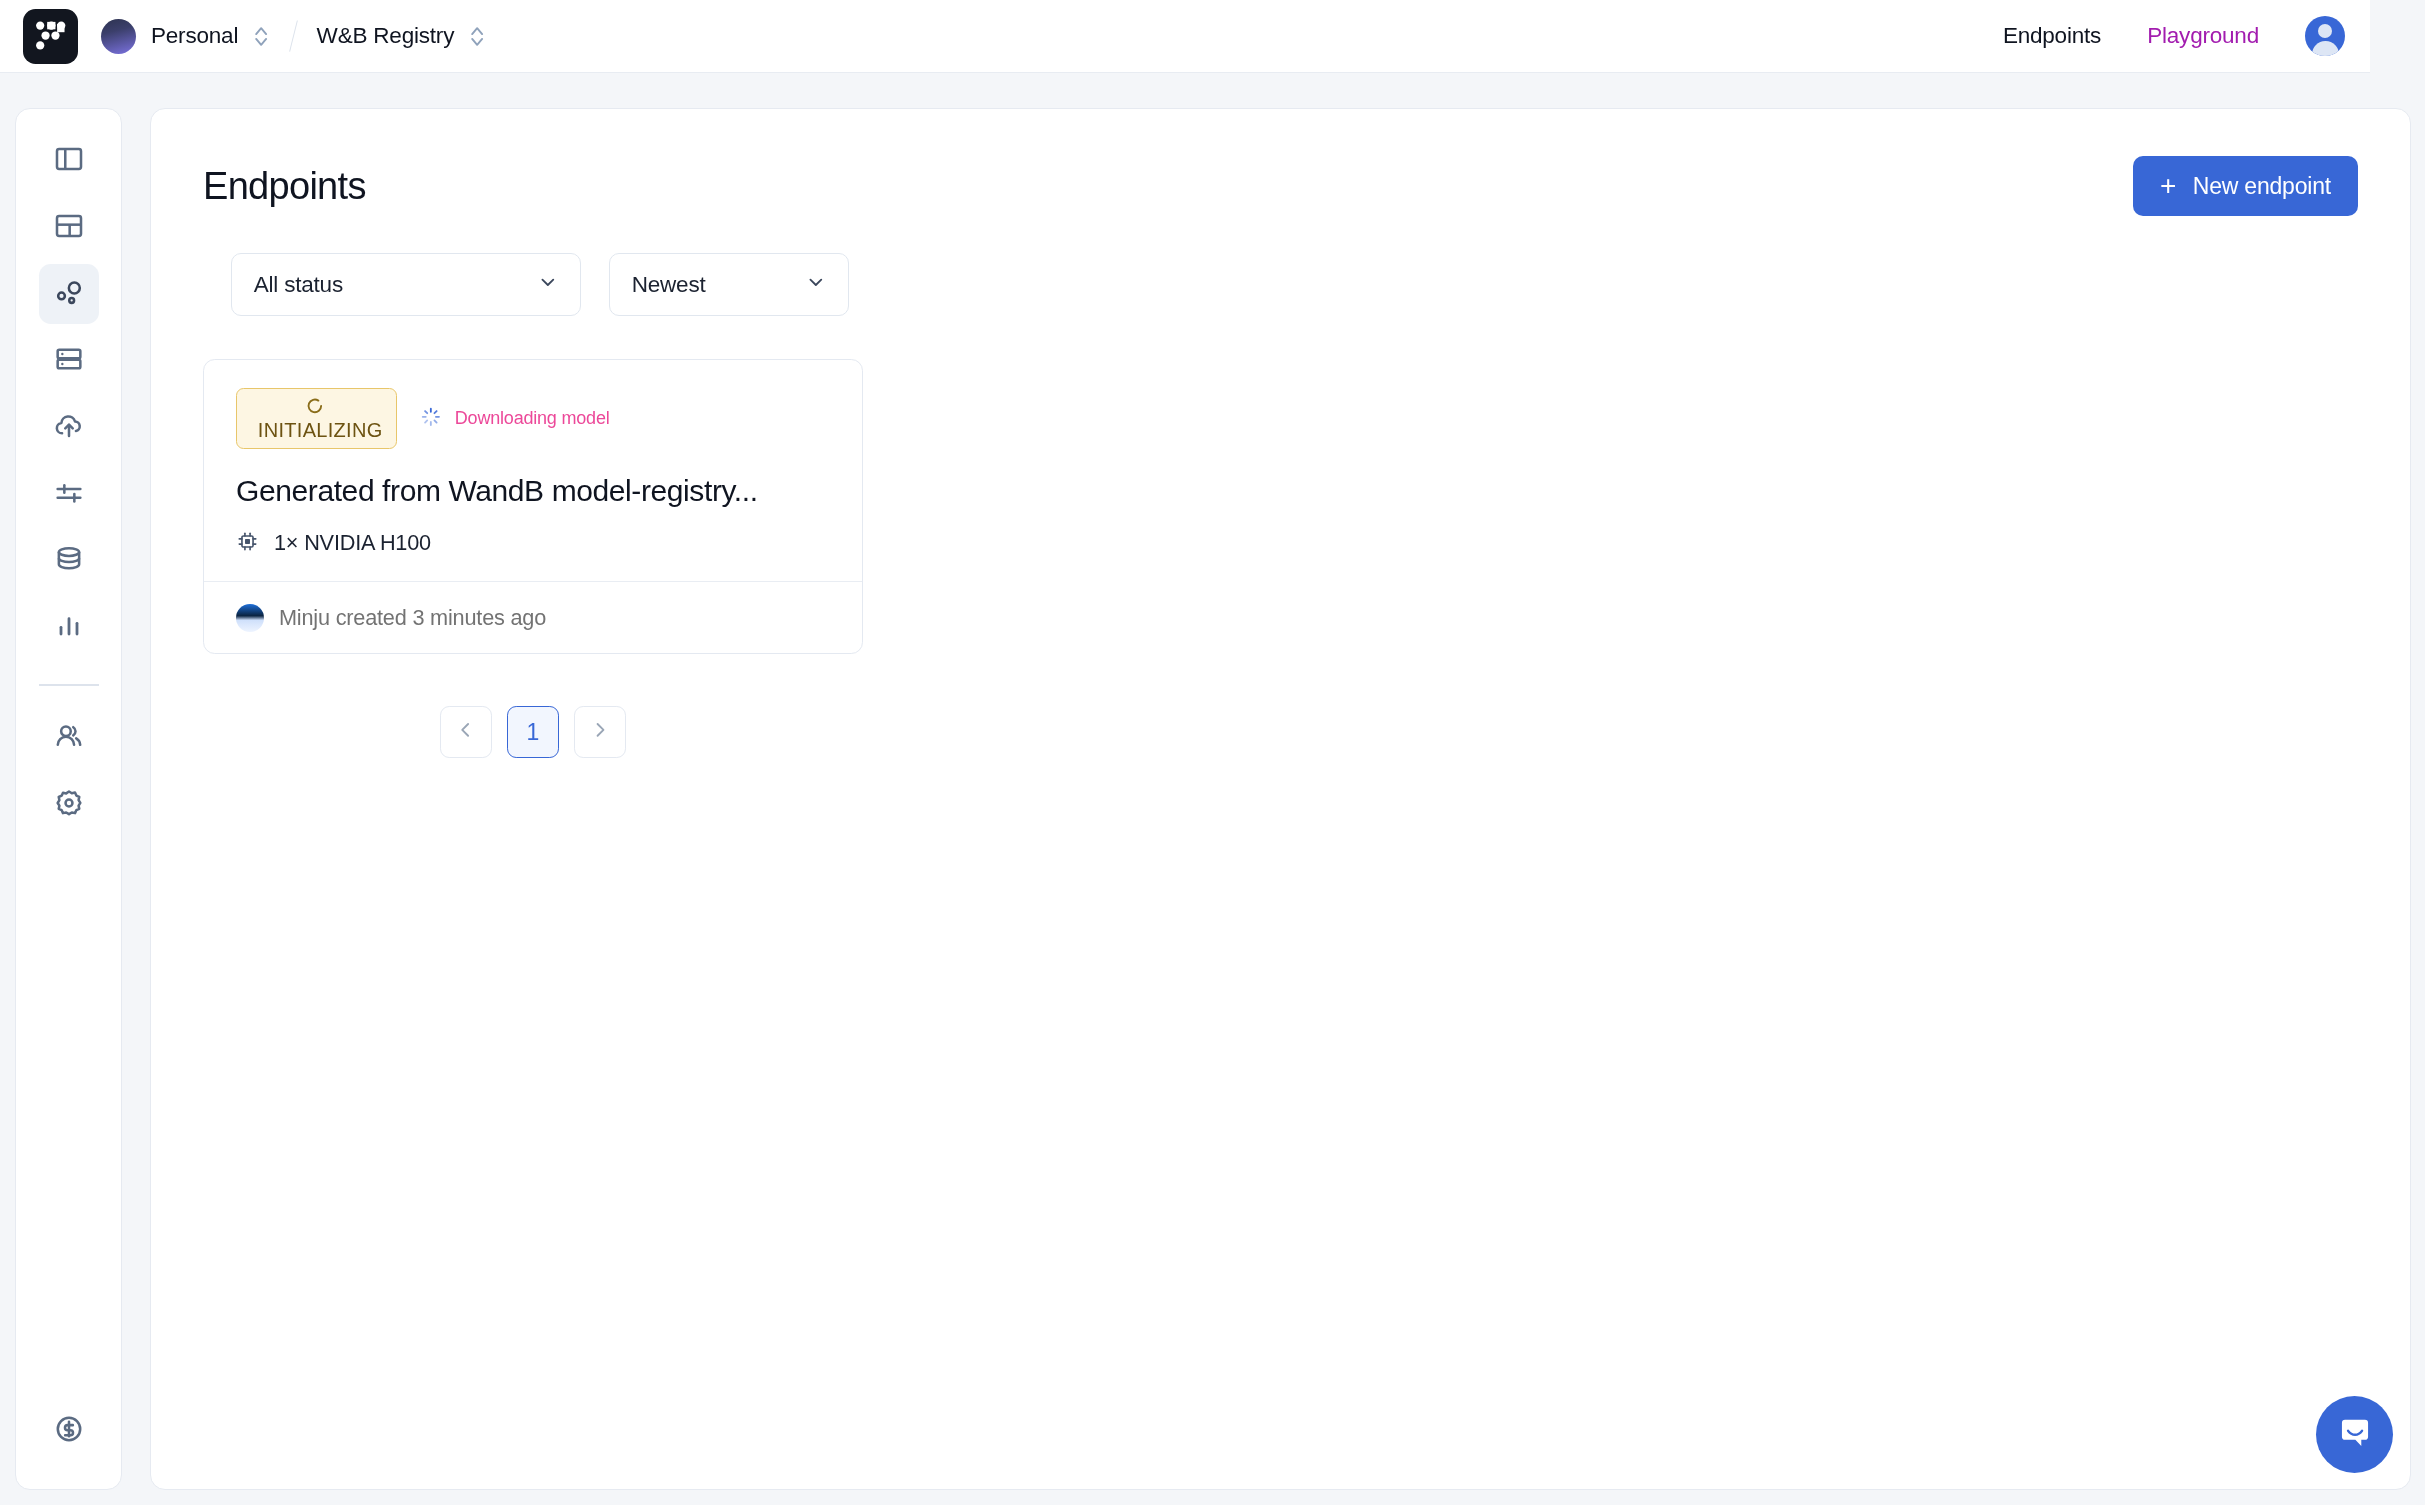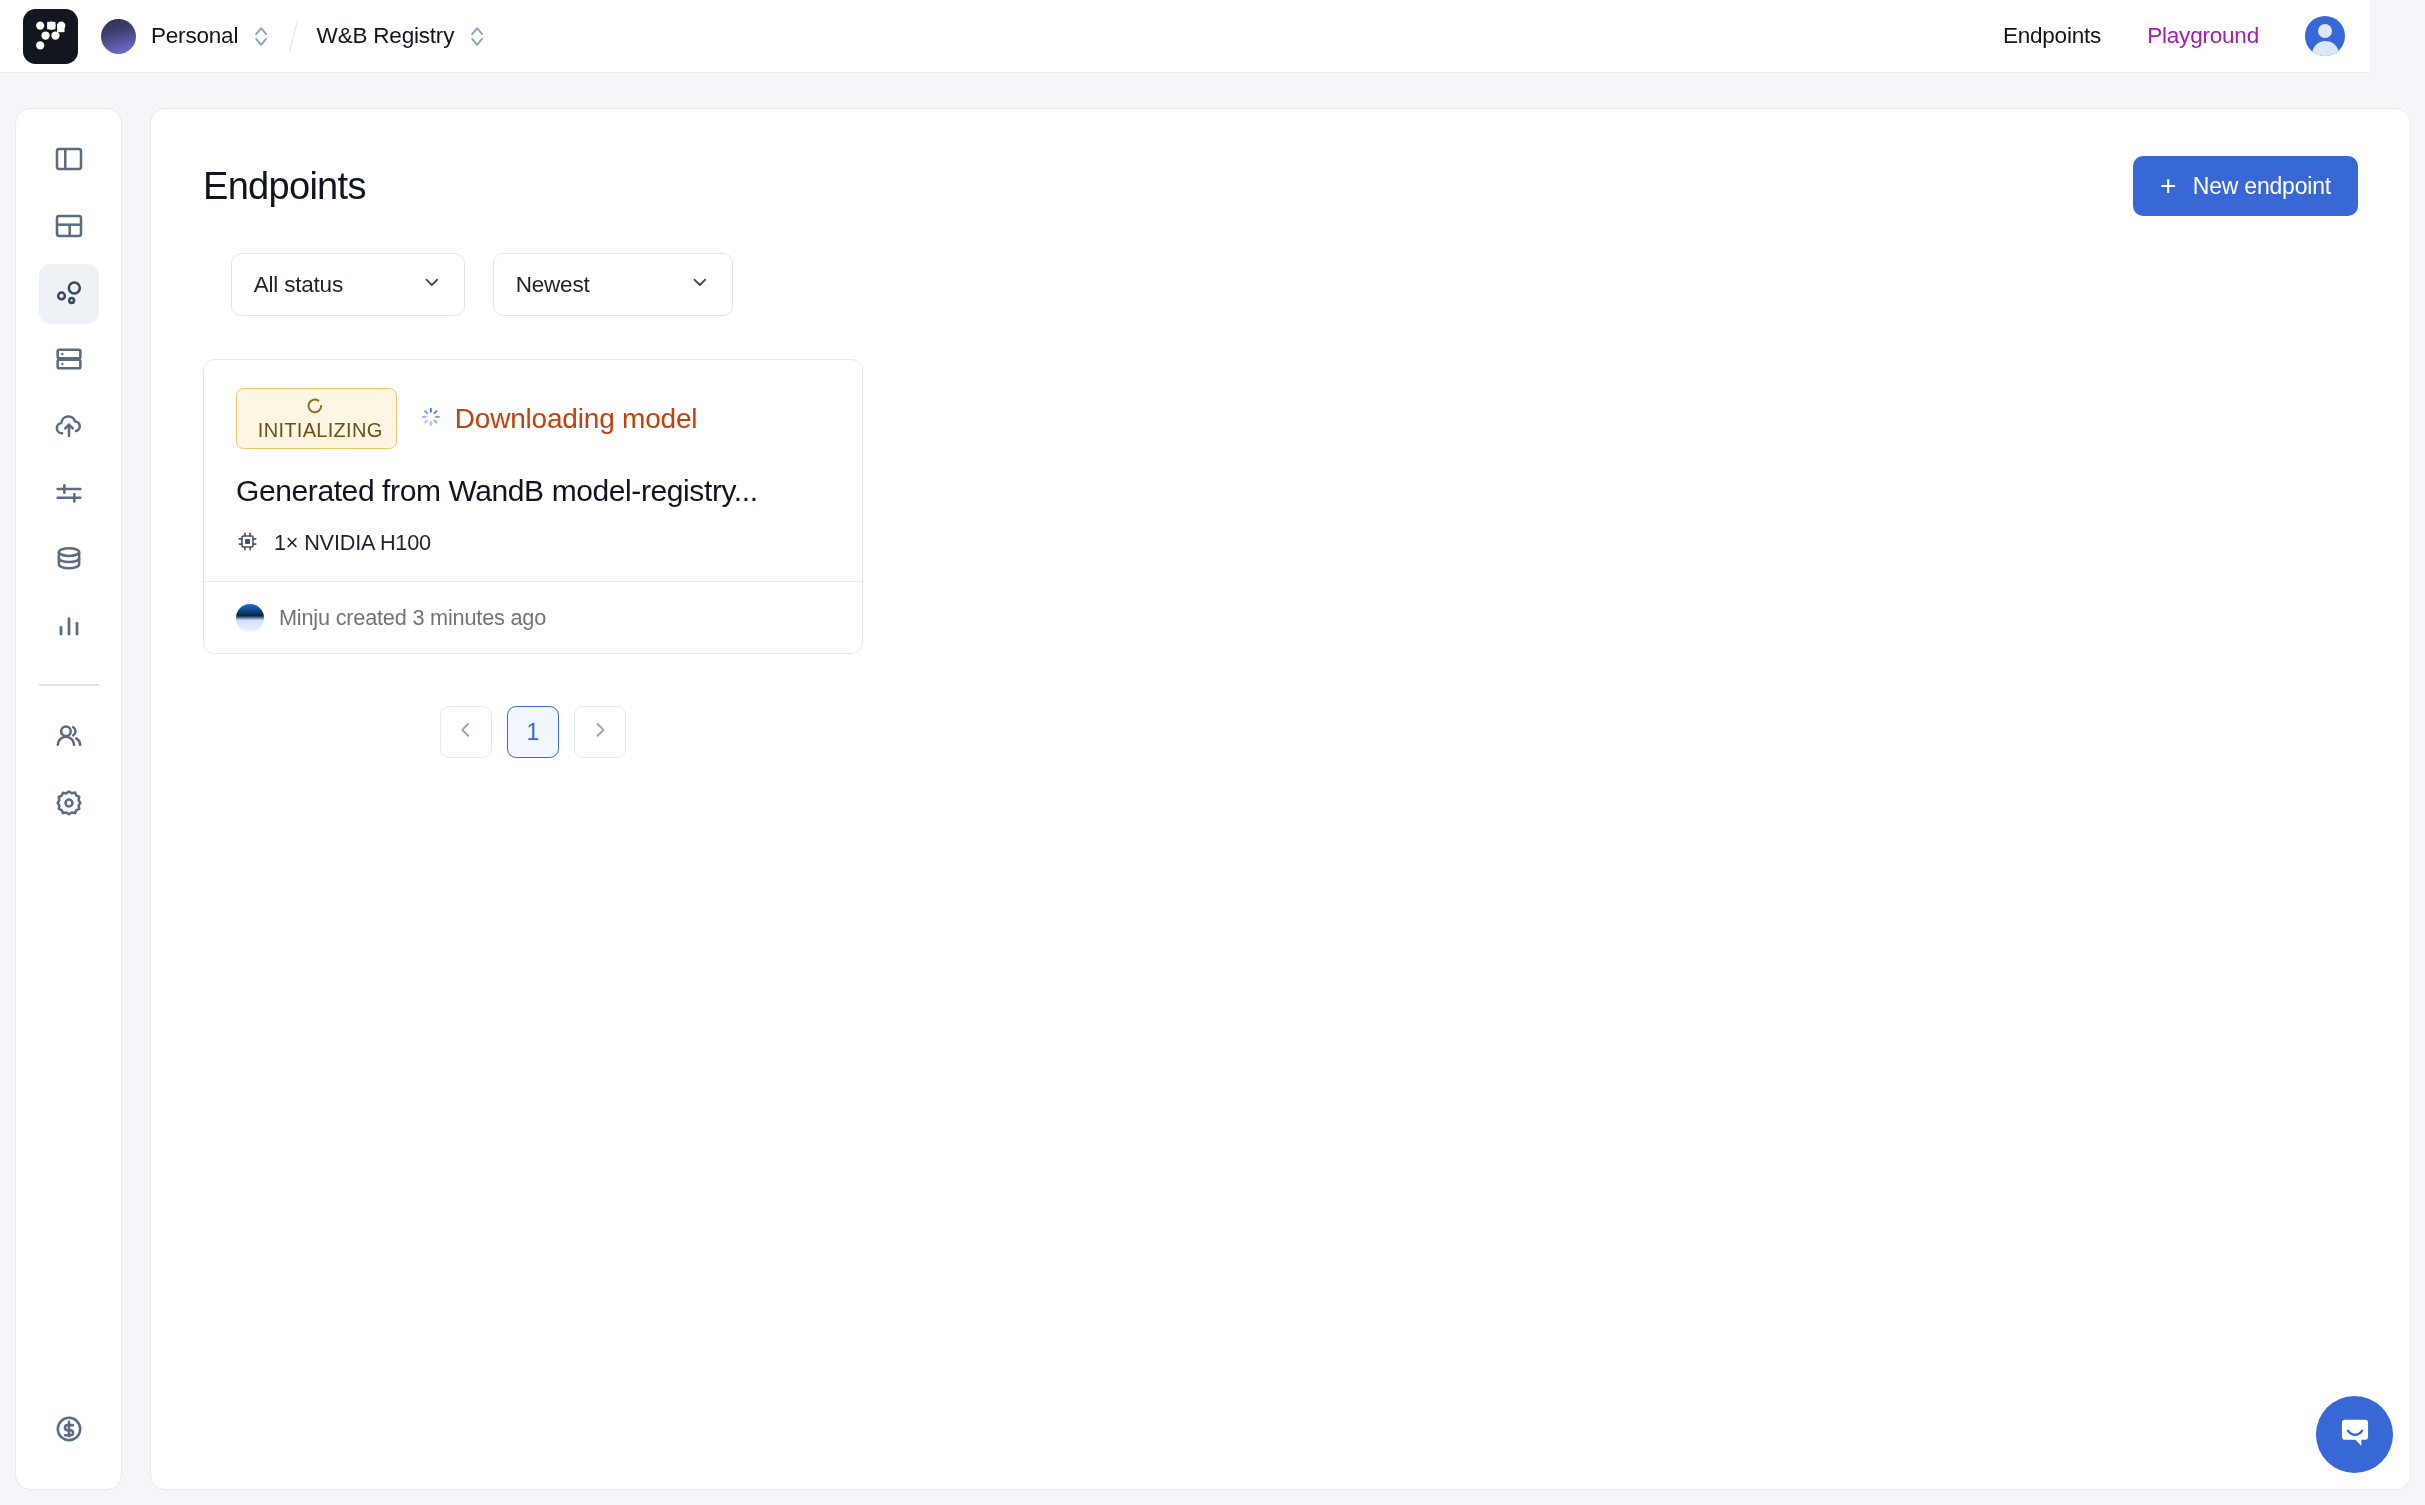--- a/index.html
+++ b/index.html
@@ -122,21 +122,21 @@
     font-family: "Liberation Sans", sans-serif; background: transparent;
     letter-spacing: -0.2px;
   }
   .search-box input::placeholder { color: #9aaabf; }
   .select {
     height: 63px; border: 0.8px solid #e1e7ef; border-radius: 10px;
     display: flex; align-items: center; justify-content: space-between;
     padding: 0 21.7px; margin-left: 28px; background: #ffffff;
     cursor: pointer;
   }
-  .select-status { width: 234px; }
+  .select-status { width: 350px; }
   .select-sort { width: 240px; }
   .select span {
     font-size: 22.5px; color: #1b2230; letter-spacing: -0.2px; white-space: nowrap;
   }
 
   
   .card {
     margin-top: 43px; width: 660px;
     border: 0.8px solid #e4e9f1; border-radius: 11.7px;
     background: #ffffff; overflow: hidden; cursor: pointer;
@@ -147,21 +147,21 @@
     display: inline-flex; align-items: center;
     background: #fdf6e3; border: 0.8px solid #e8c66a;
     border-radius: 7.5px; padding: 5.8px 13.3px 5.8px 10.8px; flex-direction: column;
   }
   .badge-text {
     font-size: 20px; color: #6d5312; letter-spacing: 0.3px;
     margin-left: 10px; white-space: nowrap;
   }
   .sub-status { display: flex; align-items: center; margin-left: 23px; }
   .sub-status-text {
-    font-size: 28px; color: #c2410c; margin-left: 13.3px;
+    font-size: 18px; color: #ec4899; margin-left: 13.3px;
     letter-spacing: -0.2px; white-space: nowrap;
   }
   .card-name {
     margin-top: 25px; font-size: 30px; font-weight: 500;
     color: #0f1420; letter-spacing: -0.4px; white-space: nowrap;
     overflow: hidden;
   }
   .card-hw { display: flex; align-items: center; margin-top: 21.7px; }
   .card-hw-text {
     font-size: 21.7px; color: #1b2230; margin-left: 15px;

